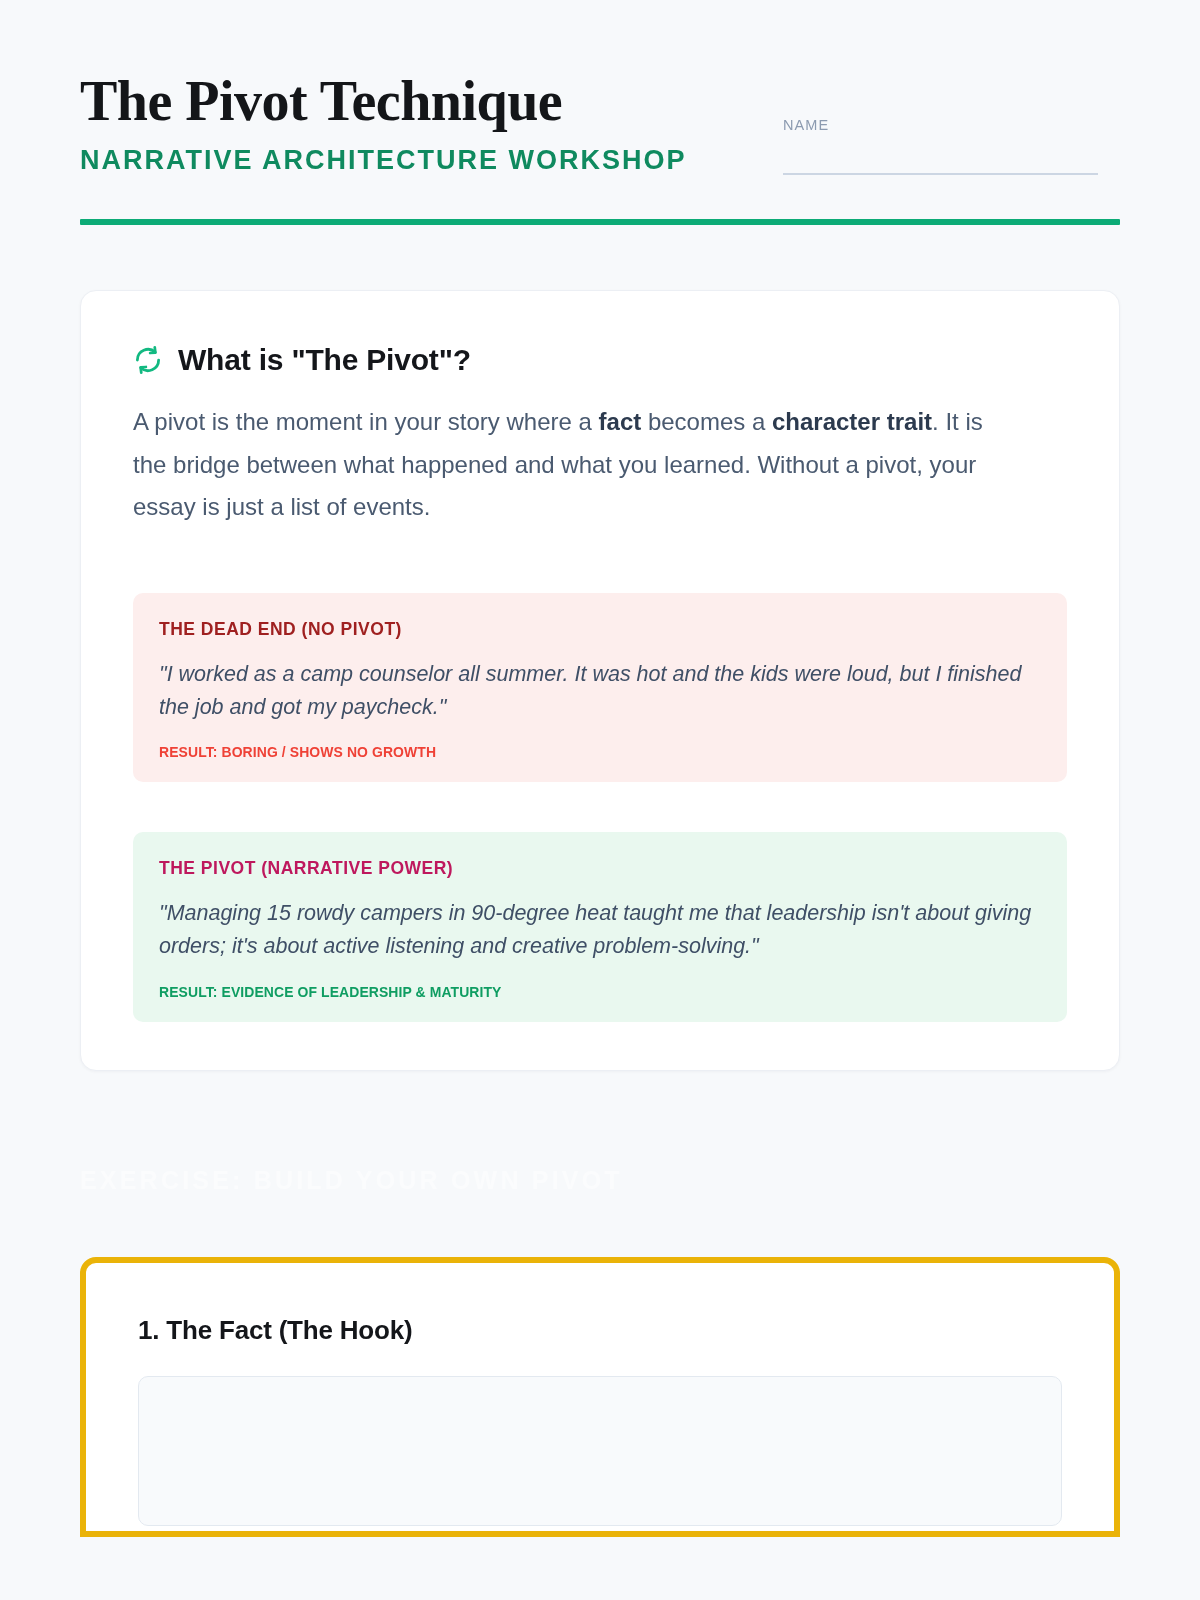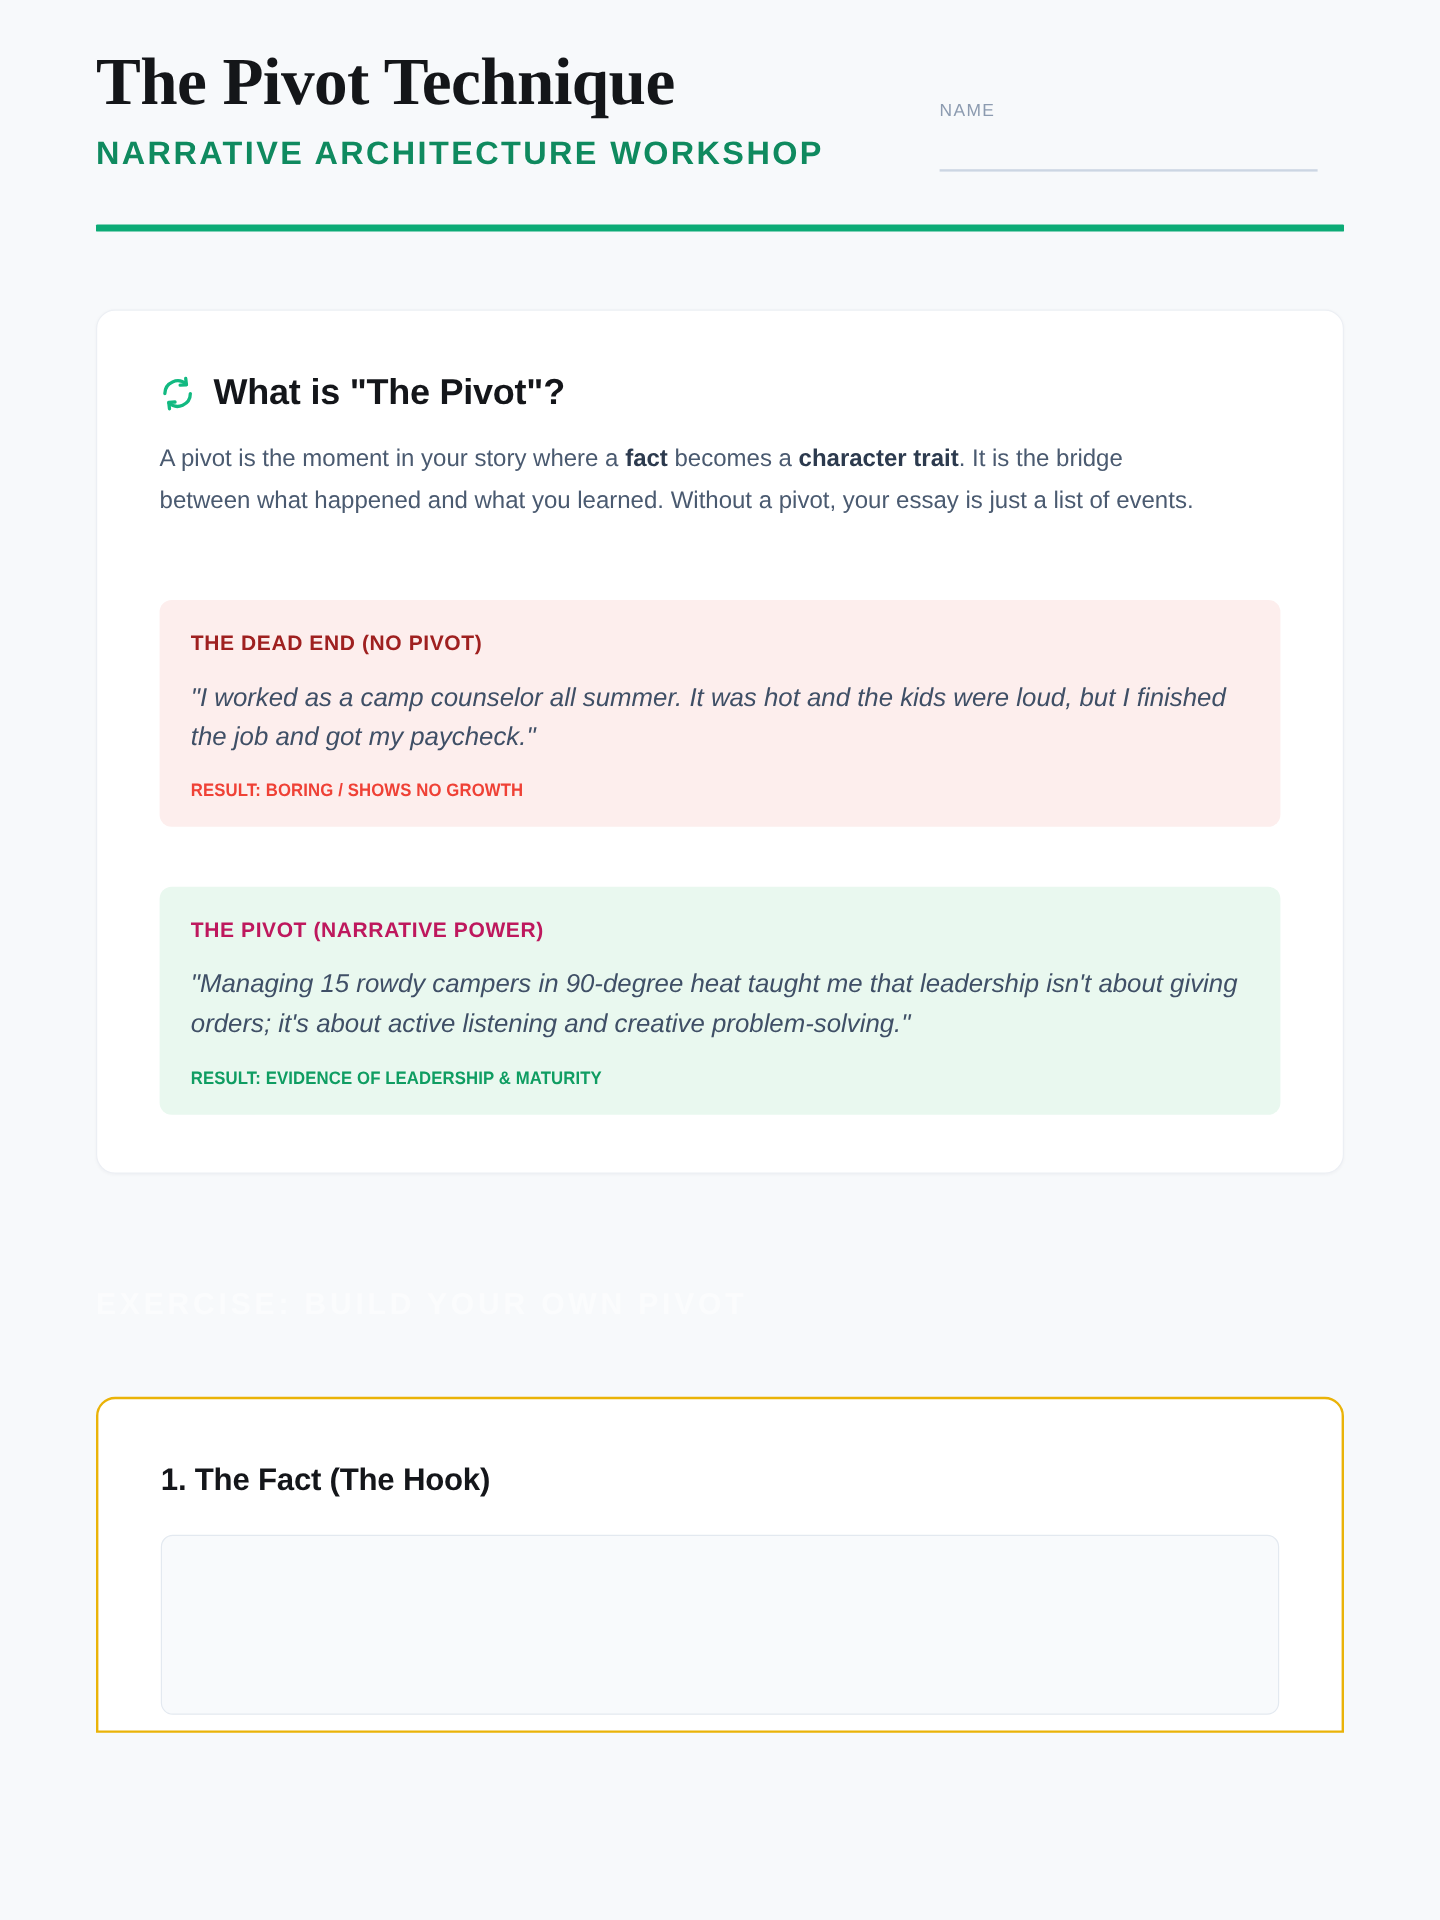--- a/index.html
+++ b/index.html
@@ -18,21 +18,21 @@
 
   .page {
     position: relative;
     width: 1200px;
     height: 1600px;
     padding: 0 80px;
   }
 
   
   .header {
-    padding-top: 40px;
+    padding-top: 72px;
     display: flex;
     align-items: flex-start;
     justify-content: space-between;
   }
   .header-left { width: 620px; }
   .doc-title {
     font-family: "Liberation Serif", "DejaVu Serif", serif;
     font-weight: bold;
     font-size: 56px;
     line-height: 1.05;
@@ -94,21 +94,21 @@
     color: #14161a;
     letter-spacing: -0.2px;
   }
   .cycle-icon {
     display: block;
     width: 30px;
     height: 30px;
     flex: 0 0 30px;
   }
   .card-body {
-    font-size: 20px;
+    font-size: 24px;
     line-height: 1.78;
     color: #4a5a70;
     max-width: 880px;
   }
   .card-body b { color: #2c3a4e; font-weight: bold; }
 
   
   .example-box {
     margin-top: 64px;
     border-radius: 10px;
@@ -152,21 +152,21 @@
     font-weight: bold;
     letter-spacing: 3.2px;
     text-transform: uppercase;
     color: #fbfcfd;
   }
 
   
   .exercise-card {
     margin-top: 62px;
     background: #ffffff;
-    border: 2px solid #eab308;
+    border: 6px solid #eab308;
     border-top-left-radius: 16px;
     border-top-right-radius: 16px;
     padding: 52px 52px 0 52px;
     height: 280px;
     overflow: hidden;
   }
   .ex-step-title {
     margin: 0;
     font-size: 26px;
     font-weight: bold;

